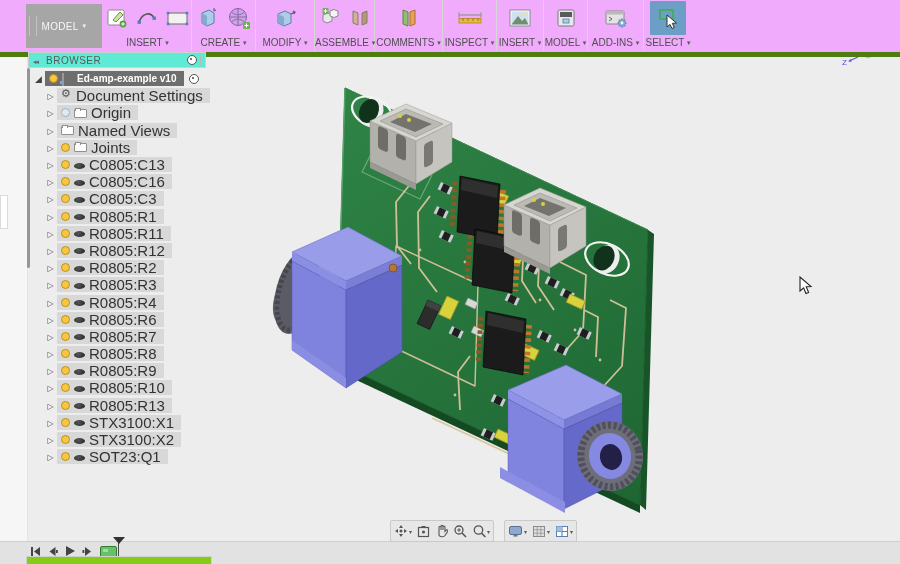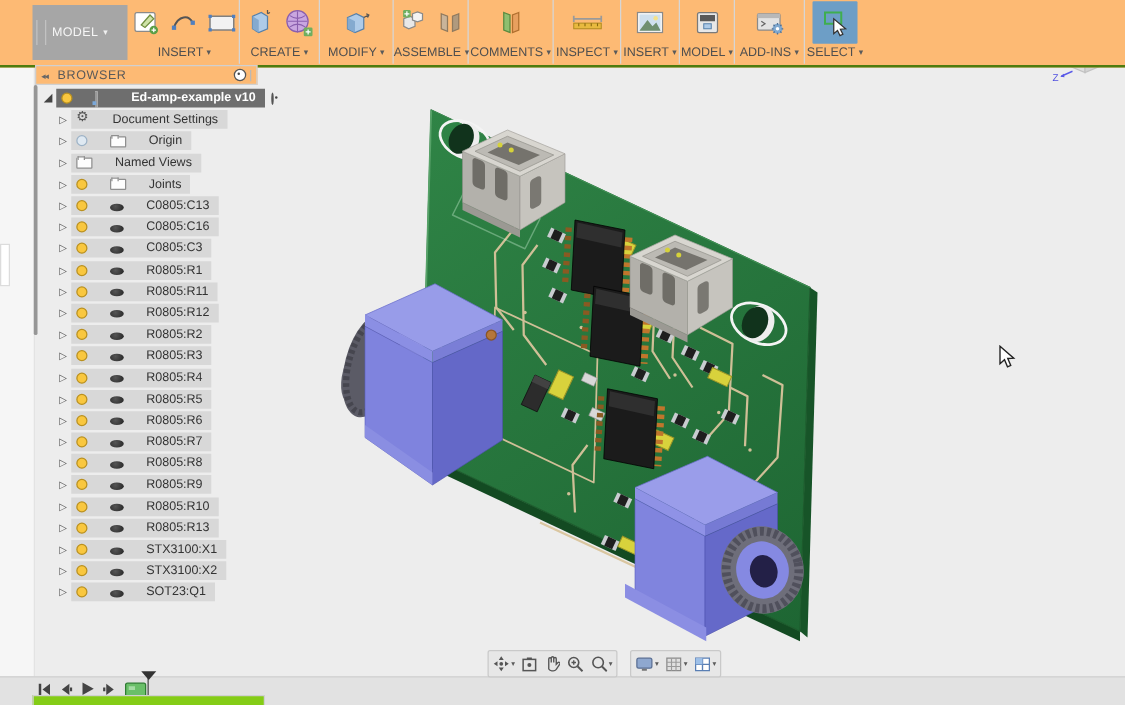--- a/index.html
+++ b/index.html
@@ -5,58 +5,58 @@
   html,body{margin:0;padding:0;}
   body{width:900px;height:564px;overflow:hidden;background:#ededed;
        font-family:"Liberation Sans",sans-serif;font-size:10px;color:#4a4a4a;
        -webkit-font-smoothing:antialiased;position:relative;}
   #app{position:absolute;inset:0;}
 
   
   .scene{position:absolute;left:0;top:0;width:900px;height:564px;z-index:1;pointer-events:none;}
 
   
-  .toolbar{position:absolute;left:0;top:0;width:900px;height:52px;background:#fdba74;
-           border-bottom:2px solid #4d7c0f;z-index:5;display:flex;align-items:stretch;}
+  .toolbar{position:absolute;left:0;top:0;width:900px;height:52px;background:#f0abfc;
+           border-bottom:5px solid #4d7c0f;z-index:5;display:flex;align-items:stretch;}
   .model-btn{position:absolute;left:26px;top:4px;width:76px;height:44px;background:#a6a6a6;
              color:#f6f6f6;display:flex;align-items:center;justify-content:center;gap:4px;
              font-size:10px;letter-spacing:.3px;cursor:pointer;}
   .model-btn .grip{position:absolute;left:3px;top:12px;width:6px;height:20px;
                    border-left:1px solid #c2c2c2;border-right:1px solid #c2c2c2;}
   .tgroup{position:absolute;top:0;height:51px;border-right:1px solid #d6d6d6;text-align:center;}
   .tgroup .icons{display:flex;justify-content:center;align-items:center;gap:6px;height:34px;margin-top:1px;}
   .tgroup .glabel{position:absolute;bottom:3px;left:0;right:0;font-size:10px;color:#4f4f4f;white-space:nowrap;cursor:pointer;}
   .caret{font-size:7px;color:#5a5a5a;vertical-align:1px;}
   .model-btn .caret{color:#f0f0f0;}
   .tico{display:inline-block;cursor:pointer;}
   .sel-tile{width:36px;height:34px;background:#6d9ec6;display:flex;align-items:center;justify-content:center;border-radius:1px;}
 
   
   .leftstrip{position:absolute;left:0;top:0;width:27px;height:564px;background:#f6f6f6;
              border-right:1px solid #e3e3e3;z-index:3;}
   .leftstrip .handle{position:absolute;left:0;top:195px;width:6px;height:32px;background:#fff;border:1px solid #dcdcdc;}
   .browser{position:absolute;left:28px;top:52px;width:180px;z-index:6;}
-  .bheader{display:flex;align-items:center;height:14px;background:#fdba74;border:1px solid #d0d0d0;
+  .bheader{display:flex;align-items:center;height:14px;background:#5eead4;border:1px solid #d0d0d0;
            padding:0 4px;width:168px;color:#5a5a5a;}
   .bheader .collapse-ic::before{content:"◂◂";font-size:7px;color:#666;letter-spacing:-1px;}
   .bheader .btitle{margin-left:8px;letter-spacing:.5px;}
   .circle-dot{width:8px;height:8px;border:1px solid #555;border-radius:50%;position:relative;display:inline-block;background:#fff;}
   .circle-dot::after{content:"";position:absolute;left:2px;top:2px;width:2px;height:2px;background:#444;border-radius:50%;}
   .bheader .circle-dot{margin-left:auto;}
   .vdiv{display:inline-block;width:1px;height:9px;background:#b9b9b9;margin-left:3px;}
   .scrollbar{position:absolute;left:-1px;top:16px;width:3px;height:200px;background:#969696;border-radius:2px;}
 
   .btree{margin-top:2px;}
   .brow{display:flex;align-items:center;height:17.2px;}
   .expander{width:13px;text-align:center;flex:0 0 13px;margin-left:16px;cursor:pointer;}
   .expander::before{content:"▷";font-size:8px;color:#555;}
   .brow.root .expander{margin-left:4px;}
   .brow.root .expander::before{content:"◢";color:#444;font-size:9px;}
-  .chip{display:flex;align-items:center;gap:18px;background:#d8d8d8;padding:1px 7px 1px 4px;height:13px;cursor:pointer;}
-  .chip .clabel{color:#333;font-size:10px;white-space:nowrap;}
+  .chip{display:flex;align-items:center;gap:4px;background:#d8d8d8;padding:1px 7px 1px 4px;height:13px;cursor:pointer;}
+  .chip .clabel{color:#333;font-size:15px;white-space:nowrap;}
   .root .chip{background:#6e6e6e;}
   .root .chip .clabel{color:#fff;font-weight:bold;font-size:10px;}
   .bulb{width:7px;height:7px;border-radius:50%;flex:0 0 7px;cursor:pointer;}
   .bulb-on{background:#f9c73f;border:1px solid #b9901f;}
   .bulb-off{background:#dfe9f2;border:1px solid #9cb2c6;}
   .ticon{width:11px;height:9px;flex:0 0 11px;position:relative;}
   .icon-gear{width:11px;}
   .icon-gear::before{content:"⚙";font-size:11px;color:#555;position:absolute;left:0;top:-4px;}
   .icon-folder{width:10px;height:7px;background:#fdfdfd;border:1px solid #8f8f8f;border-radius:1px;margin-top:1px;}
   .icon-folder::before{content:"";position:absolute;left:0;top:-2px;width:4px;height:2px;background:#fdfdfd;border:1px solid #8f8f8f;border-bottom:none;}
@@ -600,28 +600,20 @@
 
           <div class="brow">
             <span class="expander"></span>
             <span class="chip">
               <span class="bulb bulb-on"></span>
               <span class="ticon icon-chip"></span>
               <span class="clabel">R0805:R4</span>
             </span>
           </div>
 
-          <div class="brow">
-            <span class="expander"></span>
-            <span class="chip">
-              <span class="bulb bulb-on"></span>
-              <span class="ticon icon-chip"></span>
-              <span class="clabel">R0805:R5</span>
-            </span>
-          </div>
 
           <div class="brow">
             <span class="expander"></span>
             <span class="chip">
               <span class="bulb bulb-on"></span>
               <span class="ticon icon-chip"></span>
               <span class="clabel">R0805:R6</span>
             </span>
           </div>
 

